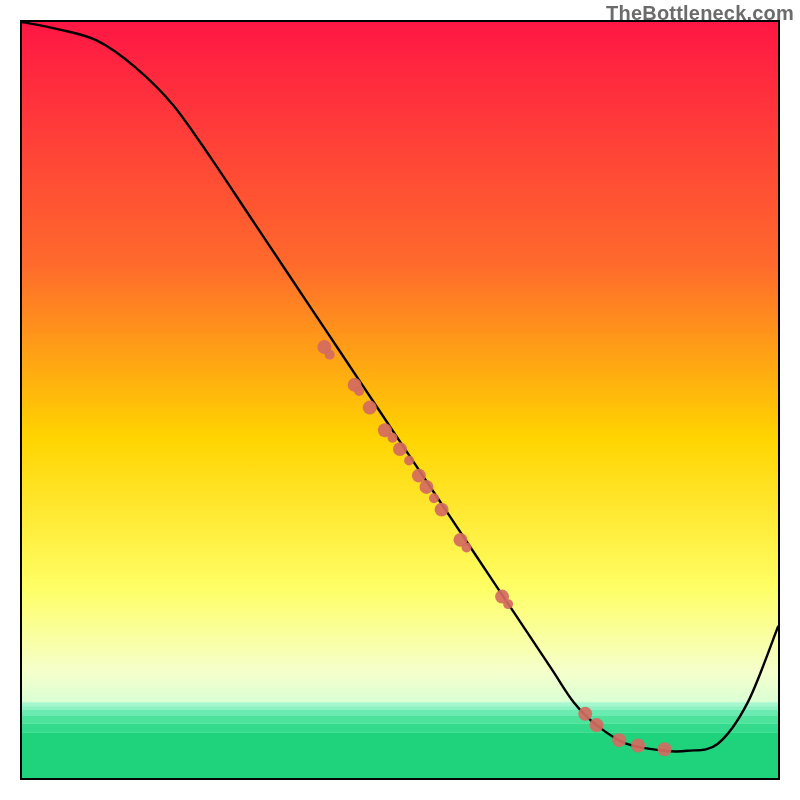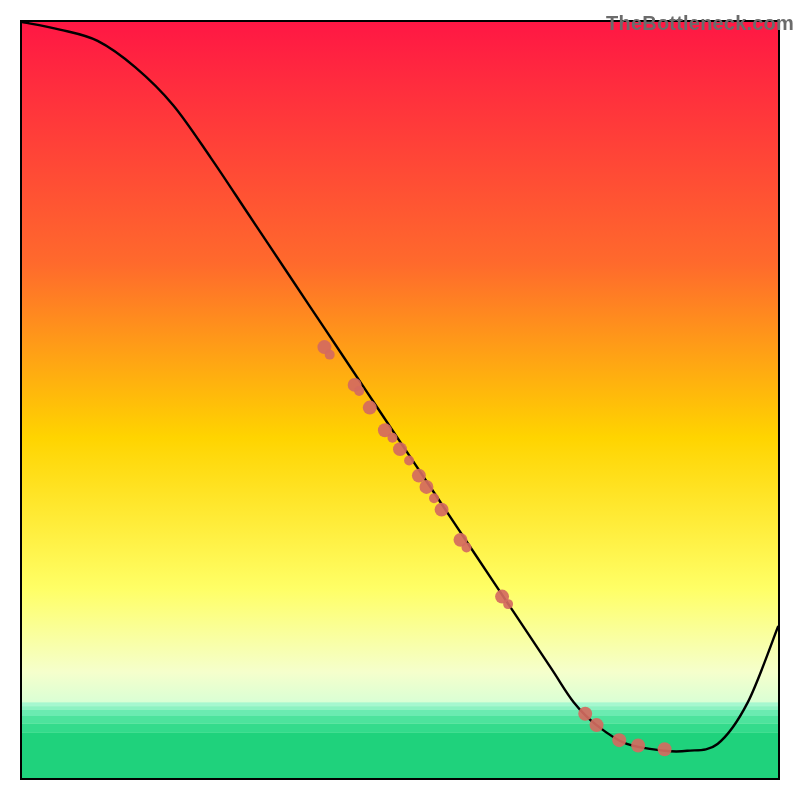--- a/index.html
+++ b/index.html
@@ -20,21 +20,21 @@
     left: 20px;
     top: 20px;
     width: 760px;
     height: 760px;
     border: 2px solid #000;
     box-sizing: border-box;
     overflow: hidden;
   }
   .watermark {
     position: absolute;
-    top: 12px;
+    top: 2px;
     right: 6px;
     font-family: Arial, Helvetica, sans-serif;
     font-size: 20px;
     font-weight: 600;
     color: #6b6b6b;
     letter-spacing: 0.2px;
     z-index: 5;
   }
   svg.bg, svg.curve, svg.points {
     position: absolute;

